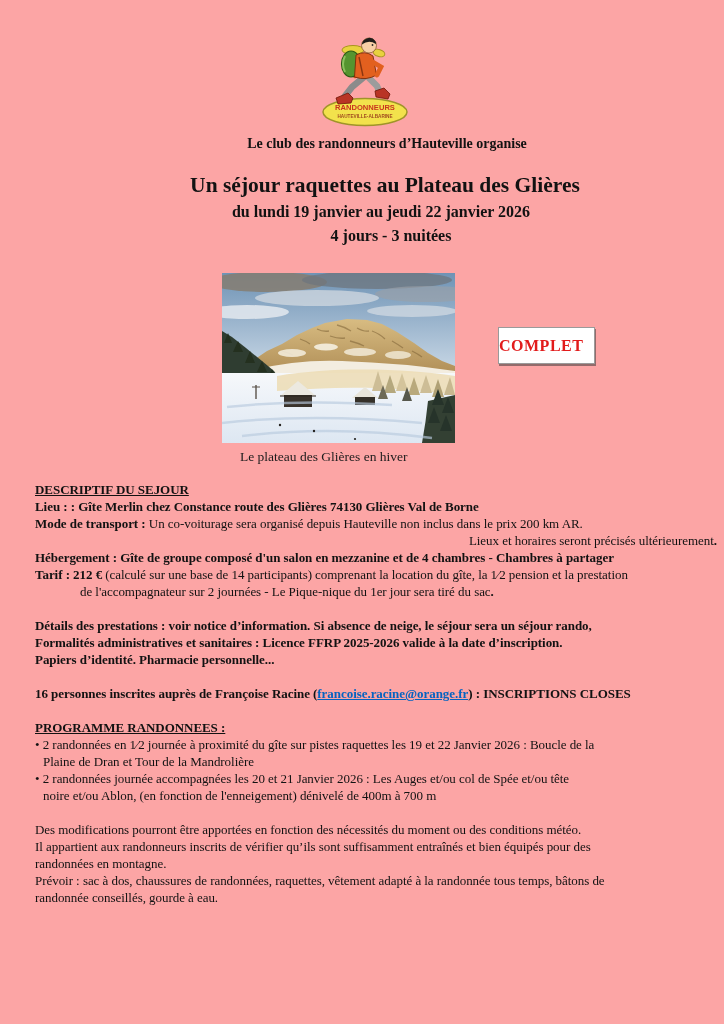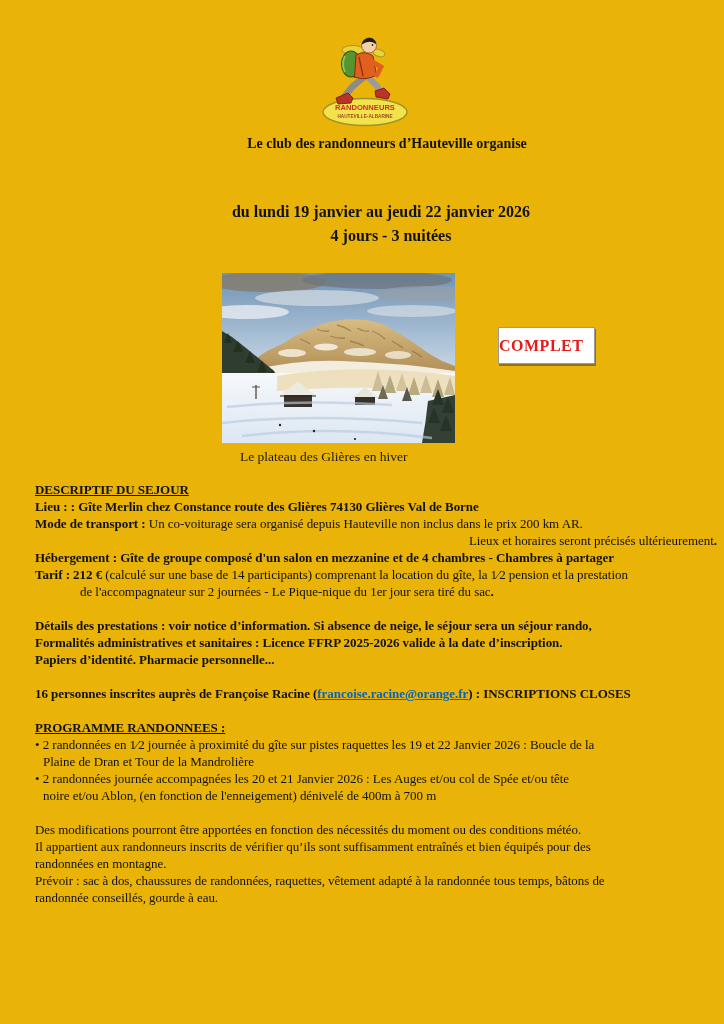--- a/index.html
+++ b/index.html
@@ -3,21 +3,21 @@
 <meta charset="utf-8">
 <style>
   :root{
     --status-red:#e21b1b;
     --link-blue:#0563c1;
   }
   html,body{margin:0;padding:0;background:#ffffff;}
   .page{
     position:relative;
     width:724px;height:1024px;
-    background:#eab308;
+    background:#fca5a5;
     font-family:"Liberation Serif", serif;
     color:#121212;
     overflow:hidden;
   }
   
   .logo-wrap{
     position:absolute;top:34px;left:0;width:724px;
     display:flex;justify-content:center;padding-left:6px;box-sizing:border-box;
   }
   .club-line{
@@ -117,20 +117,21 @@
       <circle cx="60" cy="11.5" r="7.5" fill="#f7cfa6" stroke="#8a5a30" stroke-width="0.8"></circle>
       <path d="M52.8,10.5 a7.5,7.5 0 0 1 13.5,-3.5 q1.2,1.8 0.6,3 q-7,-4.5 -14.1,0.5 z" fill="#201d1a"></path>
       <circle cx="63.5" cy="11" r="0.9" fill="#2a2a2a"></circle>
 
       <text x="56" y="76" text-anchor="middle" font-family="Liberation Sans, sans-serif" font-size="7.6" font-weight="bold" fill="#c9351f">RANDONNEURS</text>
       <text x="56" y="84" text-anchor="middle" font-family="Liberation Sans, sans-serif" font-size="4.7" font-weight="bold" fill="#a04a1e">HAUTEVILLE-ALBARINE</text>
     </svg>
   </div>
 
   <div class="club-line">Le club des randonneurs d’Hauteville organise</div>
+  <div class="doc-title">Un séjour raquettes au Plateau des Glières</div>
   <div class="doc-subtitle">du lundi 19 janvier au jeudi 22 janvier 2026</div>
   <div class="doc-duration">4 jours - 3 nuitées</div>
 
   <div class="photo">
     <svg width="233" height="170" viewBox="0 0 233 170">
       <defs>
         <linearGradient id="sky" x1="0" y1="0" x2="0" y2="1">
           <stop offset="0" stop-color="#6f93b5"></stop>
           <stop offset="1" stop-color="#c9d8e6"></stop>
         </linearGradient>

